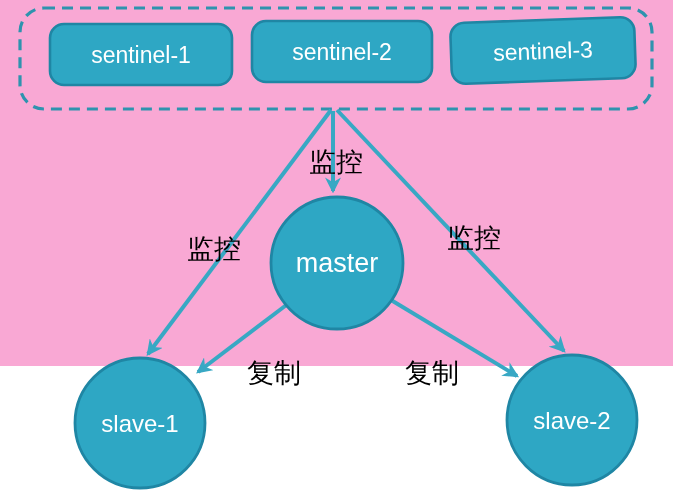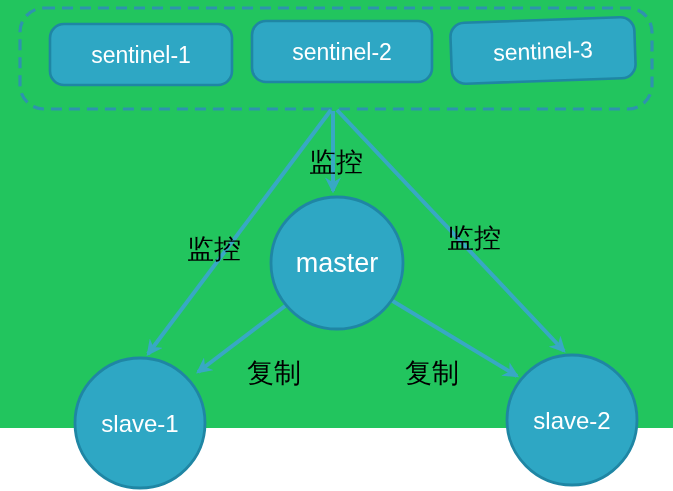--- a/index.html
+++ b/index.html
@@ -9,22 +9,22 @@
   body {
     width: 673px;
     height: 491px;
     background: #ffffff;
     font-family: "Liberation Sans", sans-serif;
     overflow: hidden;
   }
   .stage {
     position: relative;
     width: 673px;
-    height: 428px;
-    background: #22c55e;
+    height: 366px;
+    background: #f9a8d4;
   }
   svg { display: block; }
 
   .cluster-border {
     fill: none;
     stroke-width: 3.2;
     stroke-dasharray: 11 7;
   }
   .node-shape {
     stroke: #1f86a4;

